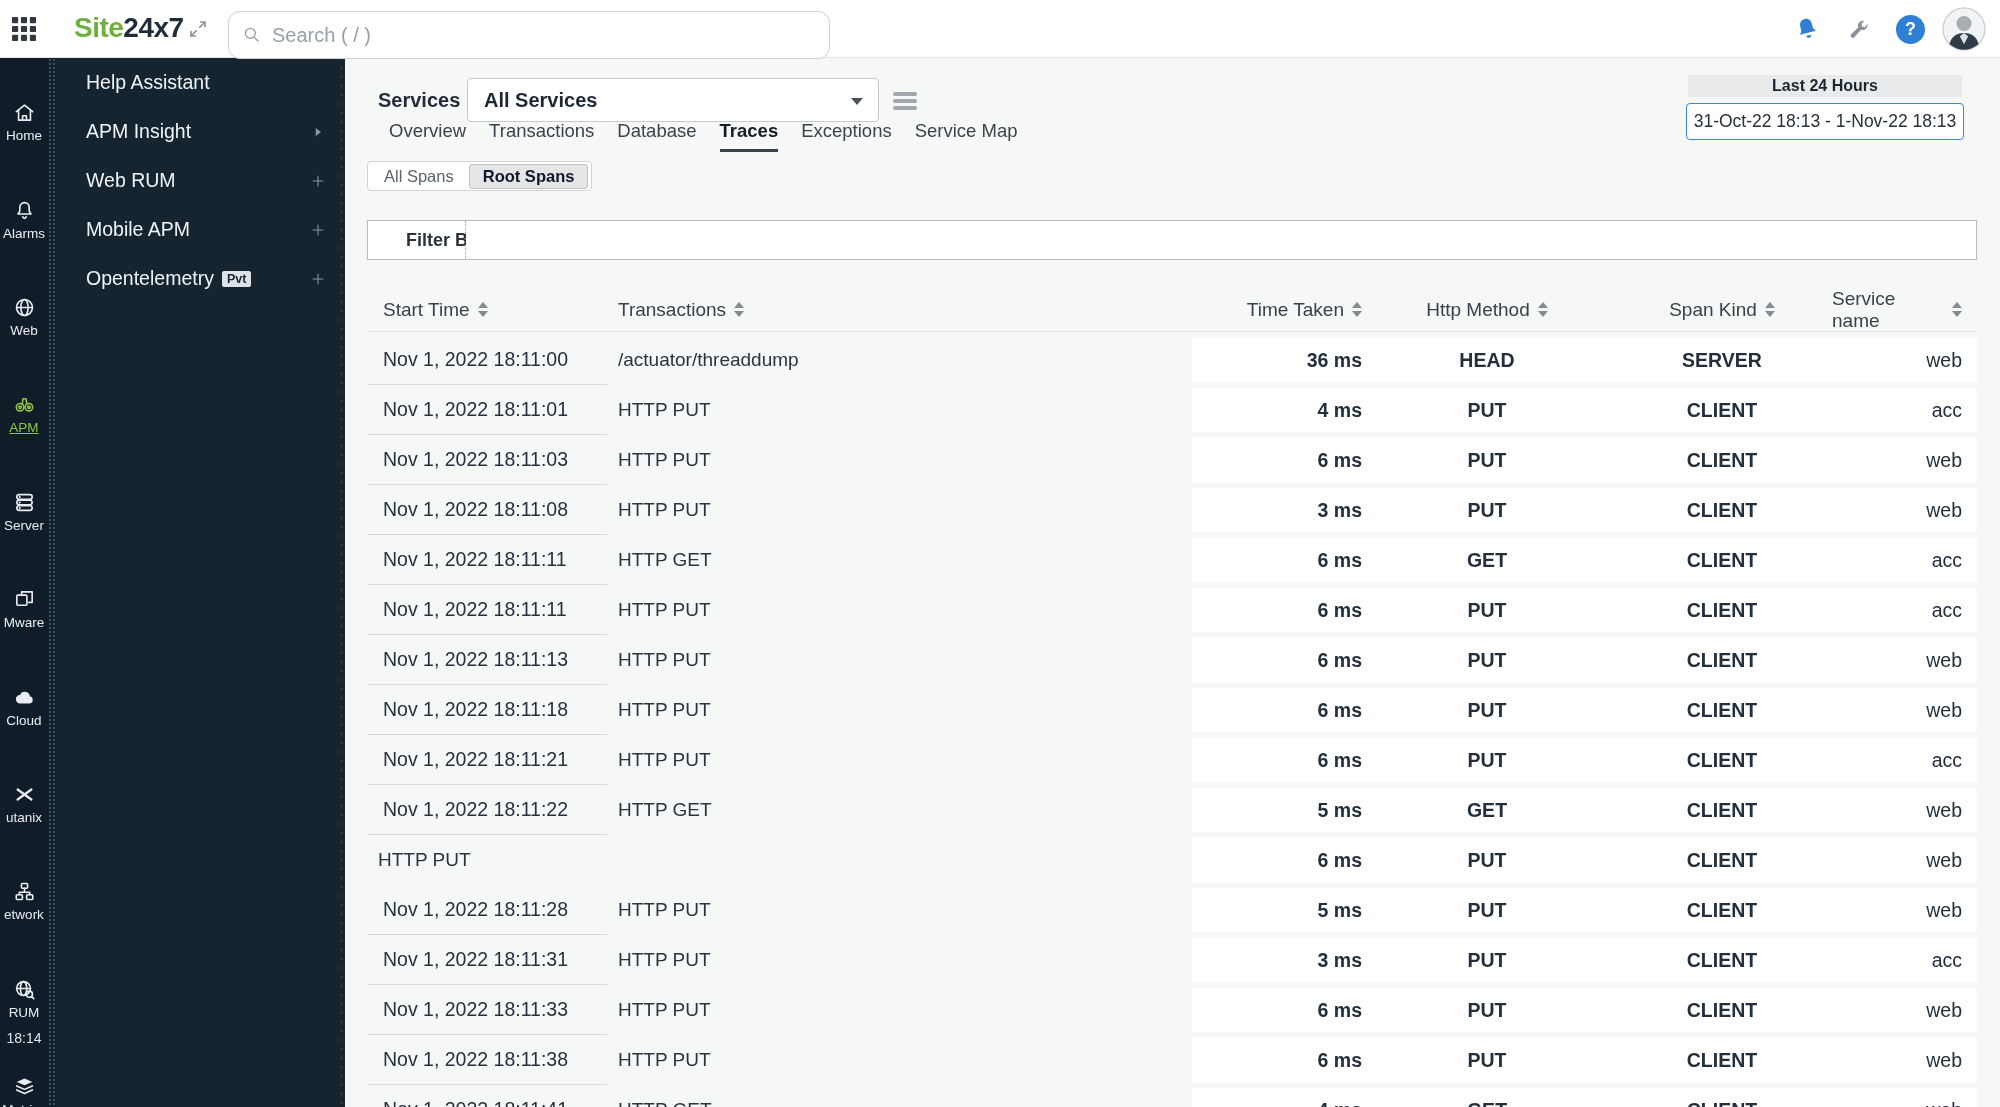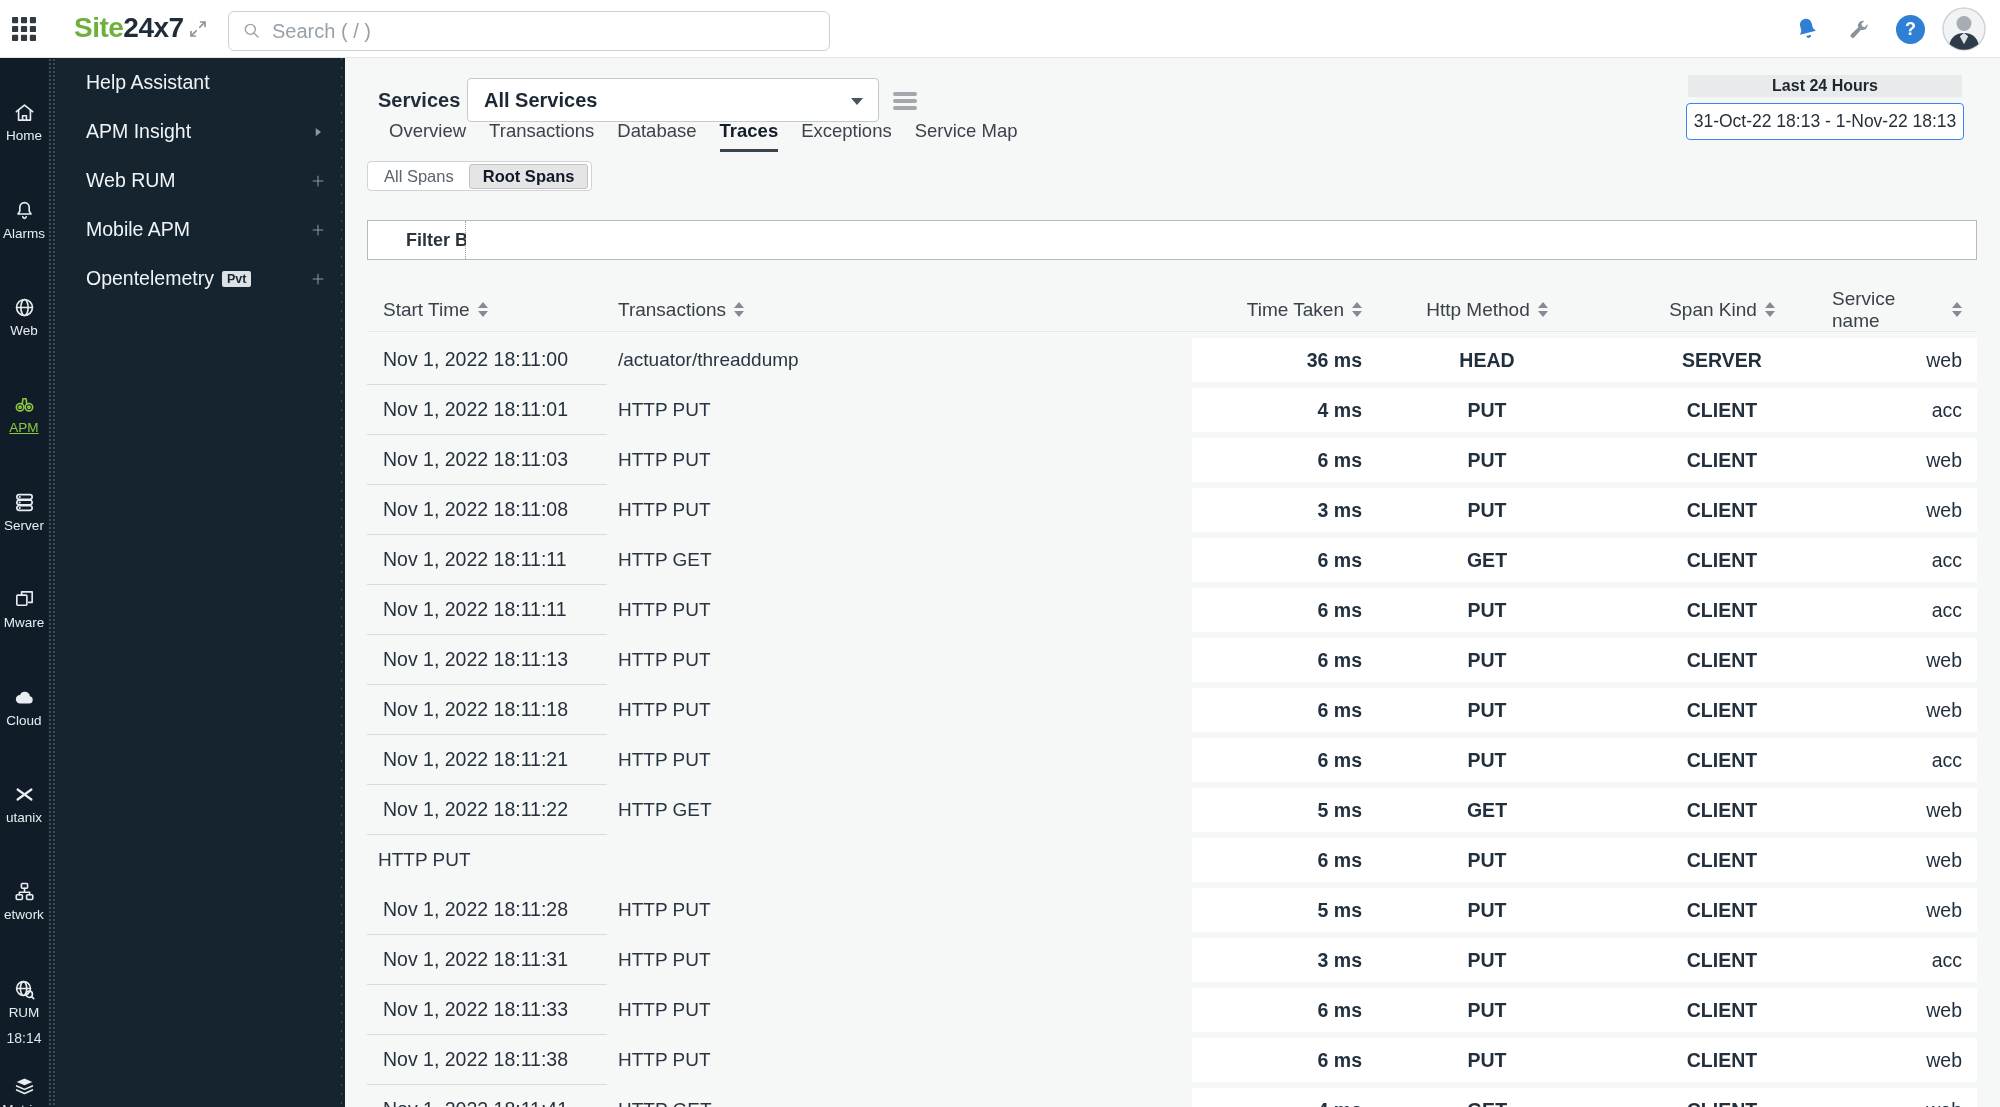--- a/index.html
+++ b/index.html
@@ -9,22 +9,22 @@
     font-family:"Liberation Sans", sans-serif; background:#fff;
   }
   
   .topbar { position:absolute; left:0; top:0; width:2000px; height:58px; background:#fff;
             border-bottom:1px solid #e3e4e5; z-index:5; }
   .tb-grid { position:absolute; left:8px; top:13px; width:32px; height:32px; color:#323a41; cursor:pointer; }
   .logo { position:absolute; left:74px; top:12px; font-size:28px; font-weight:800; letter-spacing:-0.5px; }
   .logo .p1 { color:#6fb03c; }
   .logo .p2 { color:#1f2d3a; }
   .tb-expand { position:absolute; left:186px; top:17px; width:24px; height:24px; color:#8d959c; cursor:pointer; }
-  .searchbox { position:absolute; left:228px; top:11px; width:602px; height:40px; background:#fff;
-               border:1px solid #ccd0d4; border-radius:6px; display:flex; align-items:center; padding-left:13px; }
+  .searchbox { position:absolute; left:228px; top:11px; width:602px; height:48px; background:#fff;
+               border:1px solid #ccd0d4; border-radius:12px; display:flex; align-items:center; padding-left:13px; }
   .searchbox .icn { width:20px; height:20px; color:#9aa2a9; flex:0 0 auto; }
   .searchbox input { border:none; outline:none; flex:1; margin-left:10px; font-size:20px; color:#33404c;
                      font-family:inherit; background:transparent; }
   .searchbox input::placeholder { color:#98a1a8; }
   .tb-bell { position:absolute; left:1793px; top:15px; width:28px; height:28px; color:#2f80d5; transform:rotate(-14deg); cursor:pointer; }
   .tb-wrench { position:absolute; left:1846px; top:17px; width:26px; height:26px; color:#8a929a; cursor:pointer; }
   .tb-help { position:absolute; left:1896px; top:15px; width:29px; height:29px; border-radius:50%; background:#2f80d5;
              color:#fff; font-size:18px; font-weight:700; display:flex; align-items:center; justify-content:center; cursor:pointer; }
   .tb-avatar { position:absolute; left:1942px; top:7px; width:44px; height:44px; border-radius:50%; overflow:hidden; cursor:pointer; }
   

